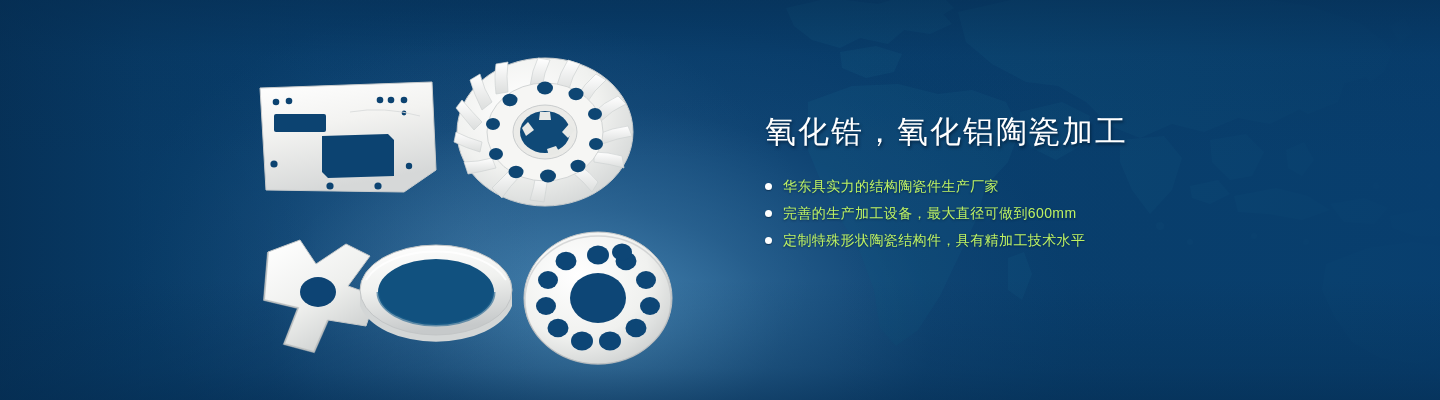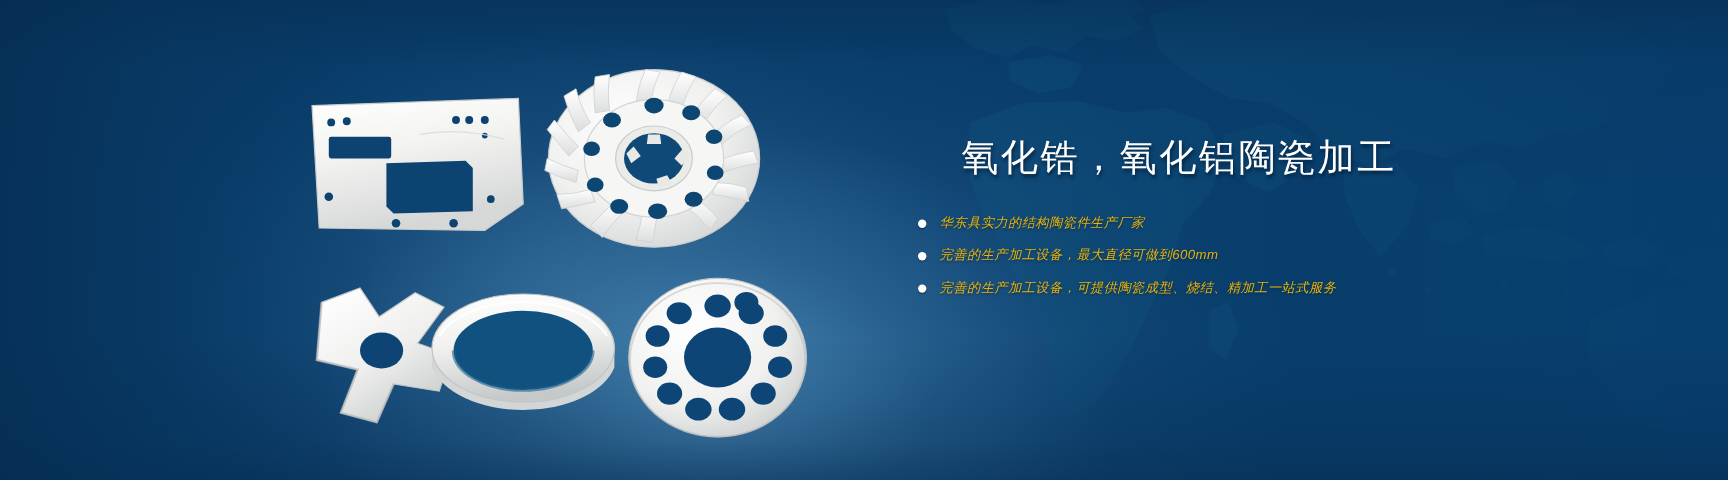--- a/index.html
+++ b/index.html
@@ -100,21 +100,20 @@
     width: 620px;
   }
   .headline {
     font-size: 31px;
     line-height: 40px;
     color: #ffffff;
     letter-spacing: 2px;
     font-weight: 400;
     text-shadow: 1px 2px 3px rgba(2,26,50,0.75);
     white-space: nowrap;
-    margin-left: 36px;
   }
   .bullets {
     list-style: none;
     margin: 0;
     padding: 0;
     margin-top: 24px;
   }
   .bullet {
     display: flex;
     align-items: center;
@@ -124,27 +123,26 @@
   .dot {
     flex: 0 0 auto;
     width: 7px;
     height: 7px;
     border-radius: 50%;
     background: #ffffff;
     margin-right: 11px;
     box-shadow: 0 1px 1px rgba(2,26,50,0.5);
   }
   .bullet-text {
-    font-size: 11px;
+    font-size: 14px;
     line-height: 21px;
-    color: #eab308;
+    color: #bef264;
     letter-spacing: 0.4px;
     text-shadow: 0 1px 2px rgba(2,26,50,0.6);
     white-space: nowrap;
-    font-style: italic;
   }
 </style>
 </head>
 <body>
 
 <div id="banner">
 
   <div class="bg-base"></div>
   <div class="bg-radial2"></div>
   <div class="bg-radial"></div>
@@ -383,22 +381,22 @@
       <li class="bullet">
         <span class="dot"></span>
         <span class="bullet-text">华东具实力的结构陶瓷件生产厂家</span>
       </li>
 
       <li class="bullet">
         <span class="dot"></span>
         <span class="bullet-text">完善的生产加工设备，最大直径可做到600mm</span>
       </li>
 
-
       <li class="bullet">
         <span class="dot"></span>
-        <span class="bullet-text">完善的生产加工设备，可提供陶瓷成型、烧结、精加工一站式服务</span>
+        <span class="bullet-text">定制特殊形状陶瓷结构件，具有精加工技术水平</span>
       </li>
+
 
     </ul>
   </div>
 
 </div>
 
 </body></html>

